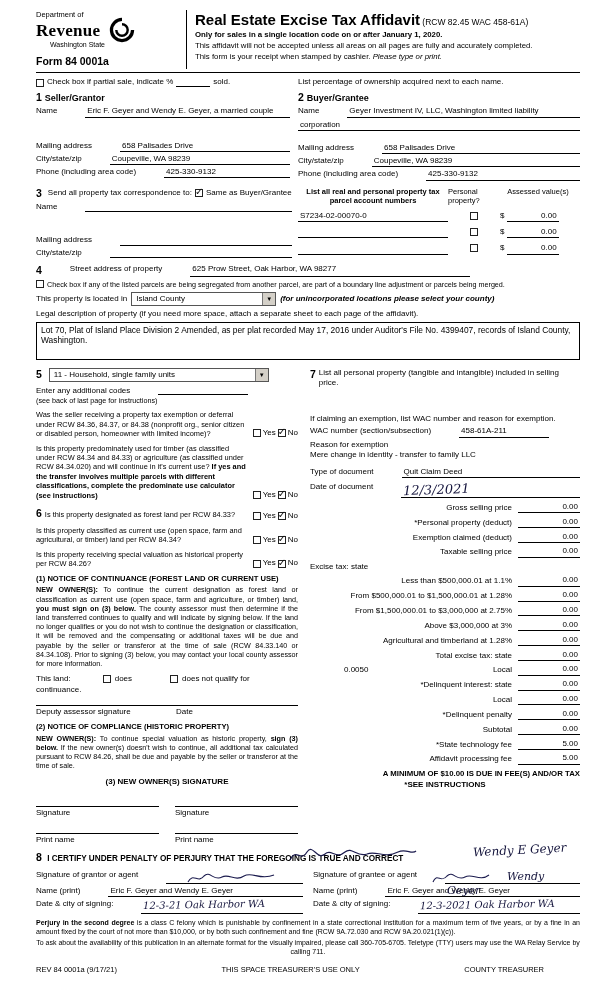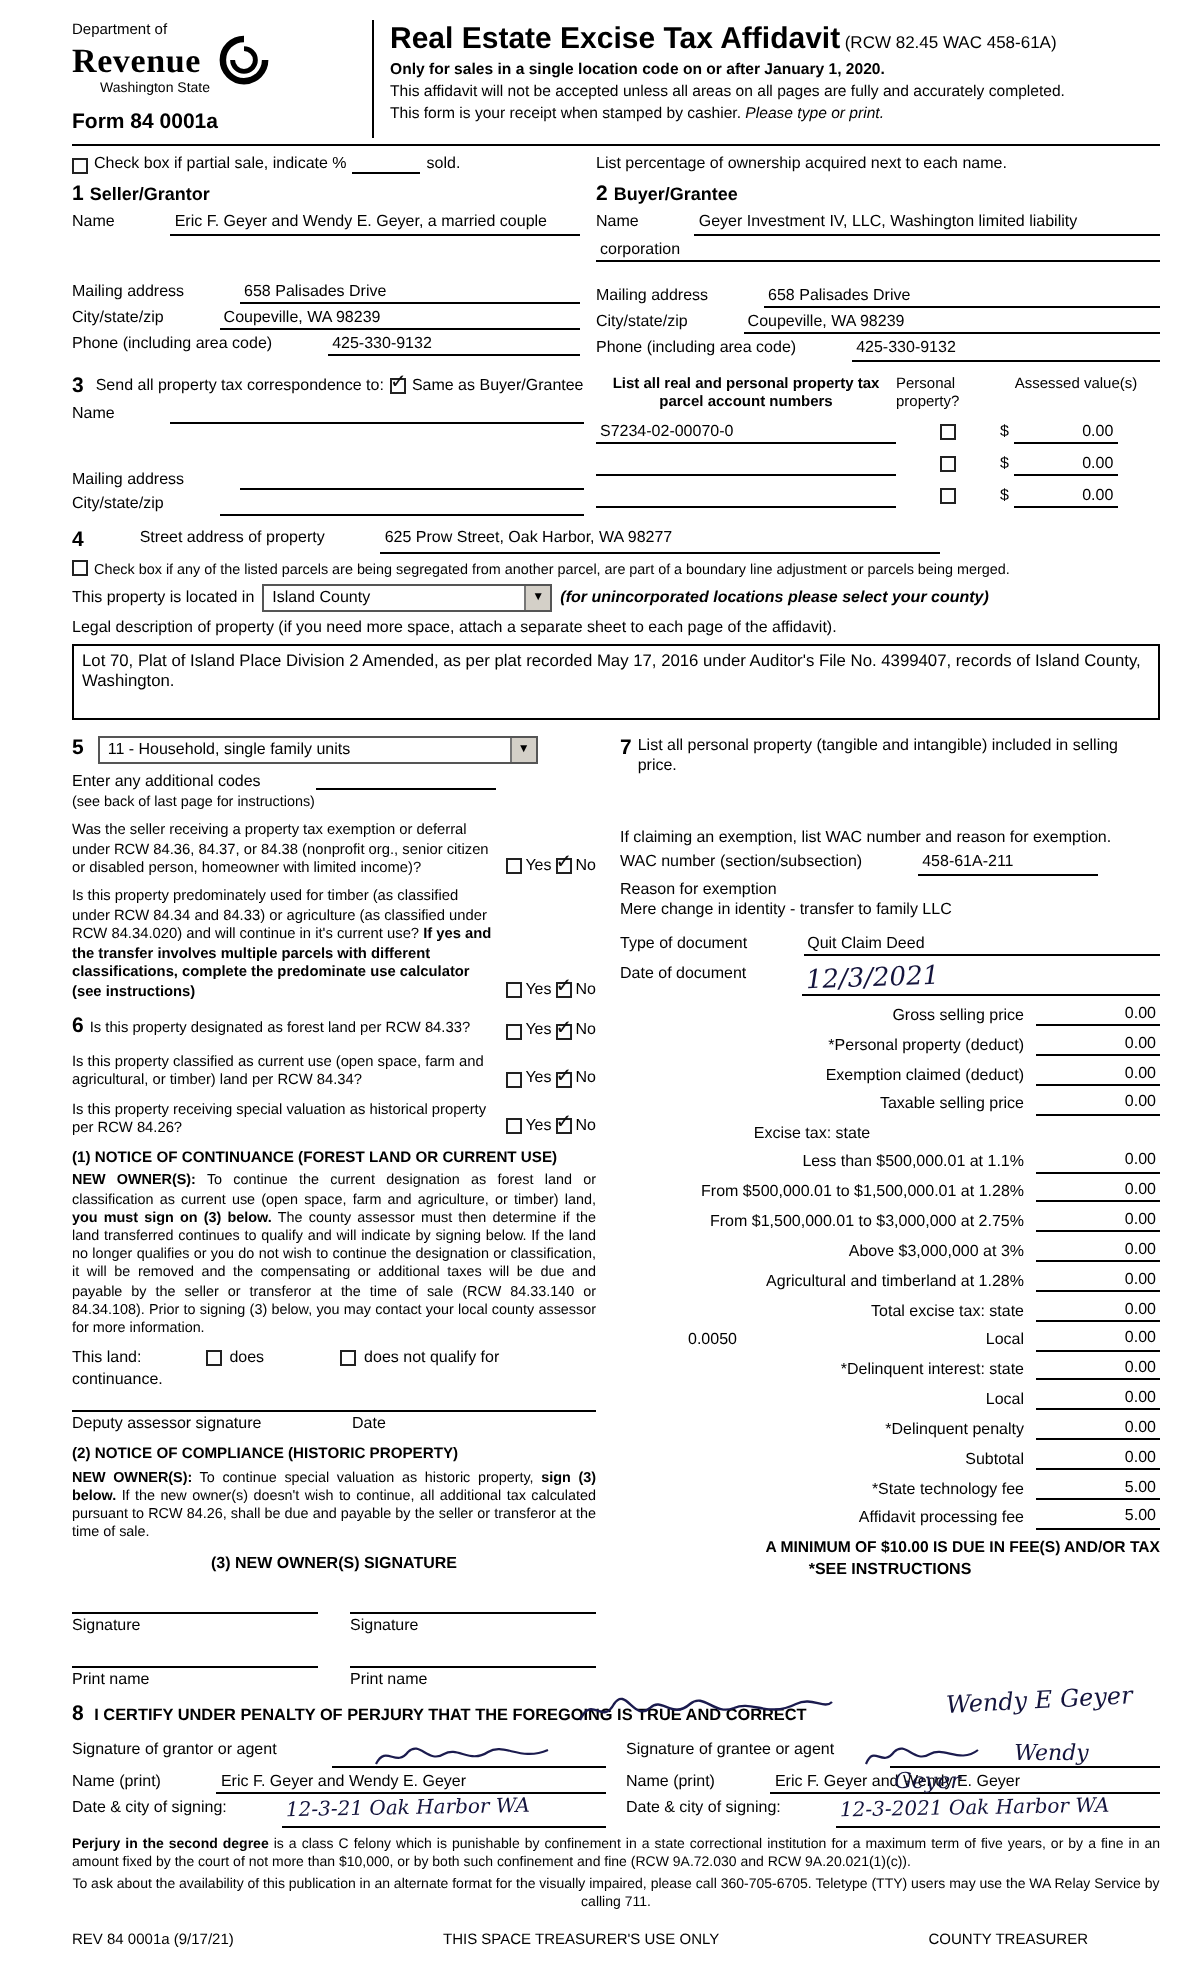--- a/index.html
+++ b/index.html
@@ -75,21 +75,21 @@
 .sigtitle{text-align:center;font-weight:bold;font-size:8px;margin-top:6px;}
 .dualline{display:flex;gap:16px;margin-top:12px;}
 .hl{flex:1;border-bottom:1px solid #000;height:8px;}
 .duallabel{display:flex;gap:16px;margin-top:1px;}
 .duallabel span{flex:1;}
 
 .m7row{display:flex;align-items:flex-end;margin-top:3.6px;}
 .mpref{margin-left:34px;}
 .mlabel{flex:1;text-align:right;margin-right:6px;white-space:nowrap;}
 .mval{width:62px;flex:none;border-bottom:1px solid #000;text-align:right;padding-right:2px;min-height:10px;}
-.excise-head{text-align:center;margin-right:78px;margin-top:4px;}
+.excise-head{text-align:left;margin-right:78px;margin-top:4px;}
 .min-note{font-weight:bold;text-align:right;margin-top:4px;font-size:7.8px;}
 .see-instr{font-weight:bold;text-align:center;margin-top:1px;}
 
 .hand{font-family:"DejaVu Serif","Liberation Serif",serif;font-style:italic;color:#14143c;}
 .scribble{overflow:visible;}
 
 .sec8{margin-top:6px;position:relative;}
 .certify{font-weight:bold;font-size:8.2px;}
 .sec8grid{display:flex;margin-top:3px;}
 .sec8col{flex:1;padding-right:10px;}

